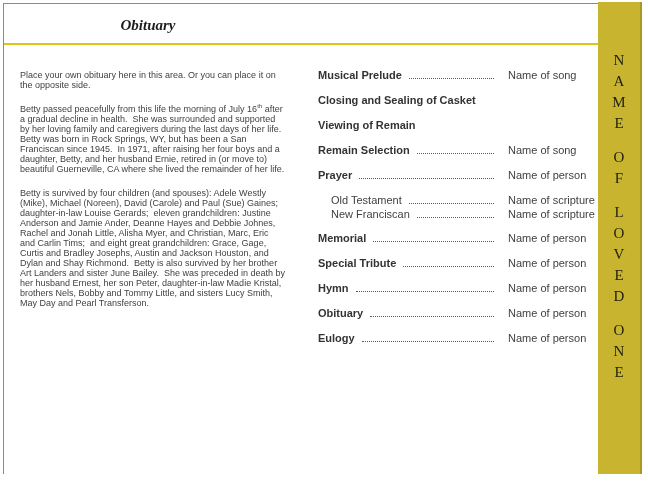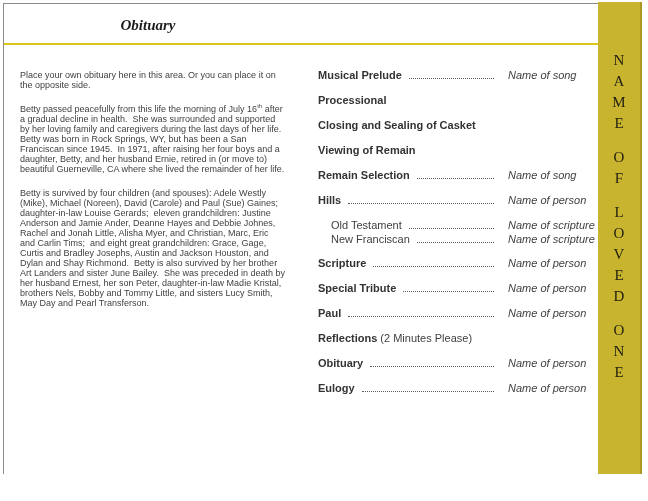--- a/index.html
+++ b/index.html
@@ -79,21 +79,20 @@
     flex: 1 1 auto;
     min-width: 12px;
     border-bottom: 1px dotted #5a5a5a;
     margin: 0 14px 2px 7px;
   }
   .os-value {
     flex: 0 0 80px;
     width: 80px;
     color: #3f3f3f;
     white-space: nowrap;
-    font-style: italic;
   }
   
   .side-banner {
     position: absolute;
     left: 598px; top: 2px;
     width: 44px; height: 491px;
     background: #c9b42f;
     border-right: 2px solid #ab9823;
     box-sizing: border-box;
     text-align: center;
@@ -126,79 +125,72 @@
   </div>
 
   <div class="right-col">
 
     <div class="os-row">
       <span class="os-label">Musical Prelude</span>
       <span class="os-dots"></span>
       <span class="os-value">Name of song</span>
     </div>
 
-    <div class="os-row">
-      <span class="os-label">Processional</span>
-    </div>
 
     <div class="os-row">
       <span class="os-label">Closing and Sealing of Casket</span>
     </div>
 
     <div class="os-row">
       <span class="os-label">Viewing of Remain</span>
     </div>
 
     <div class="os-row">
       <span class="os-label">Remain Selection</span>
       <span class="os-dots"></span>
       <span class="os-value">Name of song</span>
     </div>
 
     <div class="os-row">
-      <span class="os-label">Hills</span>
+      <span class="os-label">Prayer</span>
       <span class="os-dots"></span>
       <span class="os-value">Name of person</span>
     </div>
 
 
     <div class="os-row tight indent plain">
       <span class="os-label">Old Testament</span>
       <span class="os-dots"></span>
       <span class="os-value">Name of scripture</span>
     </div>
 
     <div class="os-row group-end indent plain">
       <span class="os-label">New Franciscan</span>
       <span class="os-dots"></span>
       <span class="os-value">Name of scripture</span>
     </div>
 
     <div class="os-row">
-      <span class="os-label">Scripture</span>
+      <span class="os-label">Memorial</span>
       <span class="os-dots"></span>
       <span class="os-value">Name of person</span>
     </div>
 
     <div class="os-row">
       <span class="os-label">Special Tribute</span>
       <span class="os-dots"></span>
       <span class="os-value">Name of person</span>
     </div>
 
     <div class="os-row">
-      <span class="os-label">Paul</span>
-      <span class="os-dots"></span>
-      <span class="os-value">Name of person</span>
-    </div>
-
-    <div class="os-row">
-      <span class="os-label">Reflections</span>
-      <span class="os-suffix"> (2 Minutes Please)</span>
-    </div>
+      <span class="os-label">Hymn</span>
+      <span class="os-dots"></span>
+      <span class="os-value">Name of person</span>
+    </div>
+
 
     <div class="os-row">
       <span class="os-label">Obituary</span>
       <span class="os-dots"></span>
       <span class="os-value">Name of person</span>
     </div>
 
     <div class="os-row">
       <span class="os-label">Eulogy</span>
       <span class="os-dots"></span>

